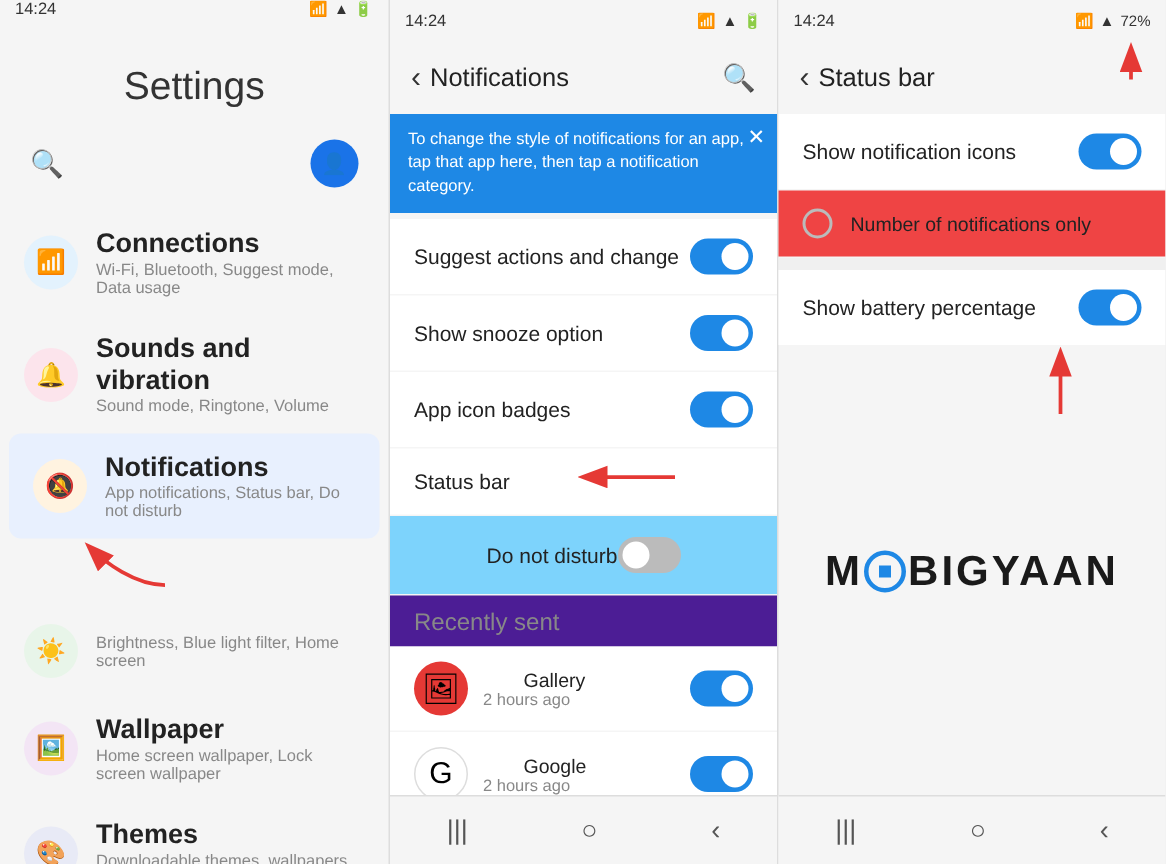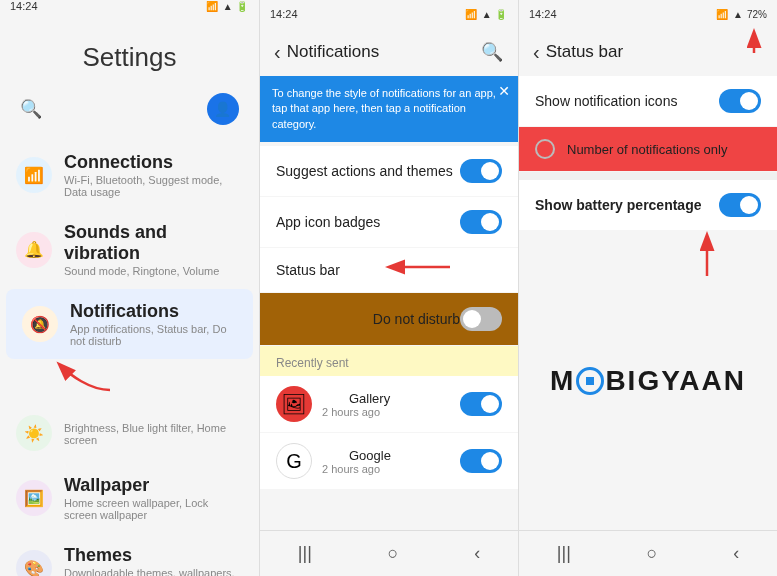--- a/index.html
+++ b/index.html
@@ -35,24 +35,24 @@
     .back-arrow { font-size: 20px; color: #333; cursor: pointer; }
     .header-search { font-size: 18px; color: #333; cursor: pointer; }
     .info-banner { background: #1e88e5; color: white; font-size: 11px; padding: 10px 12px; margin: 0 0 4px; position: relative; line-height: 1.4; }
     .info-banner .close-x { position: absolute; top: 6px; right: 8px; font-size: 14px; cursor: pointer; }
     .notif-item { display: flex; align-items: center; justify-content: space-between; padding: 13px 16px; background: white; margin-bottom: 1px; }
     .notif-label { font-size: 14px; color: #222; }
     .toggle { width: 42px; height: 24px; background: #1e88e5; border-radius: 12px; position: relative; flex-shrink: 0; }
     .toggle::after { content: ''; position: absolute; right: 3px; top: 3px; width: 18px; height: 18px; background: white; border-radius: 50%; }
     .toggle-off { background: #bbb; }
     .toggle-off::after { right: auto; left: 3px; }
-    .section-item { display: flex; align-items: center; justify-content: flex-end; padding: 14px 16px; background: #a16207; margin-bottom: 1px; }
+    .section-item { display: flex; align-items: center; justify-content: center; padding: 14px 16px; background: #7dd3fc; margin-bottom: 1px; }
     .section-label { font-size: 14px; color: #222; }
     .status-bar-item { display: flex; align-items: center; padding: 14px 16px; background: white; margin-bottom: 1px; position: relative; }
-    .recently-sent { padding: 10px 16px 6px; font-size: 12px; color: #888; background: #fef9c3; }
+    .recently-sent { padding: 10px 16px 6px; font-size: 16px; color: #888; background: #4c1d95; }
     .app-item { display: flex; align-items: center; justify-content: space-between; padding: 10px 16px; background: white; margin-bottom: 1px; }
     .app-info { display: flex; align-items: center; gap: 10px; }
     .app-icon-circle { width: 36px; height: 36px; border-radius: 50%; display: flex; align-items: center; justify-content: font-size; font-size: 20px; justify-content: center; }
     .app-text .app-name { font-size: 13px; color: #222; font-weight: 500; margin-left: 27px; }
     .app-text .app-time { font-size: 11px; color: #888; }
 
     
     .panel3 { width: 259px; height: 576px; background: #f5f5f5; display: flex; flex-direction: column; border-left: 1px solid #ddd; }
     .radio-group { background: #ef4444; margin-bottom: 1px; }
     .radio-item { display: flex; align-items: center; gap: 12px; padding: 12px 16px; }
@@ -170,24 +170,28 @@
     <span class="header-search">🔍</span>
   </div>
 
   <div class="info-banner">
     <span>To change the style of notifications for an app, tap that app here, then tap a notification category.</span>
     <span class="close-x">✕</span>
   </div>
 
   <div class="panel2-content">
     <div class="notif-item">
-      <span class="notif-label">Suggest actions and themes</span>
-      <div class="toggle"></div>
-    </div>
-
+      <span class="notif-label">Suggest actions and change</span>
+      <div class="toggle"></div>
+    </div>
+
+    <div class="notif-item">
+      <span class="notif-label">Show snooze option</span>
+      <div class="toggle"></div>
+    </div>
 
     <div class="notif-item">
       <span class="notif-label">App icon badges</span>
       <div class="toggle"></div>
     </div>
 
     <div style="position:relative;">
       <div class="status-bar-item">
         <span class="section-label">Status bar</span>
 
@@ -276,21 +280,21 @@
 
     <div class="radio-group">
       <div class="radio-item">
         <div class="radio-circle"></div>
         <span class="radio-label">Number of notifications only</span>
       </div>
     </div>
 
     <div class="section-divider"></div>
 
-    <div style="position:relative;font-weight:bold;">
+    <div style="position:relative;">
       <div class="notif-item" style="background:white;">
         <span class="notif-label">Show battery percentage</span>
         <div class="toggle"></div>
       </div>
 
       <svg width="80" height="50" style="position:absolute; right:30px; bottom:-50px;">
         <defs>
             <marker id="ah4" markerWidth="8" markerHeight="8" refX="6" refY="3" orient="auto">
               <path d="M0,0 L0,6 L8,3 z" fill="#e53935"></path>
             </marker>

